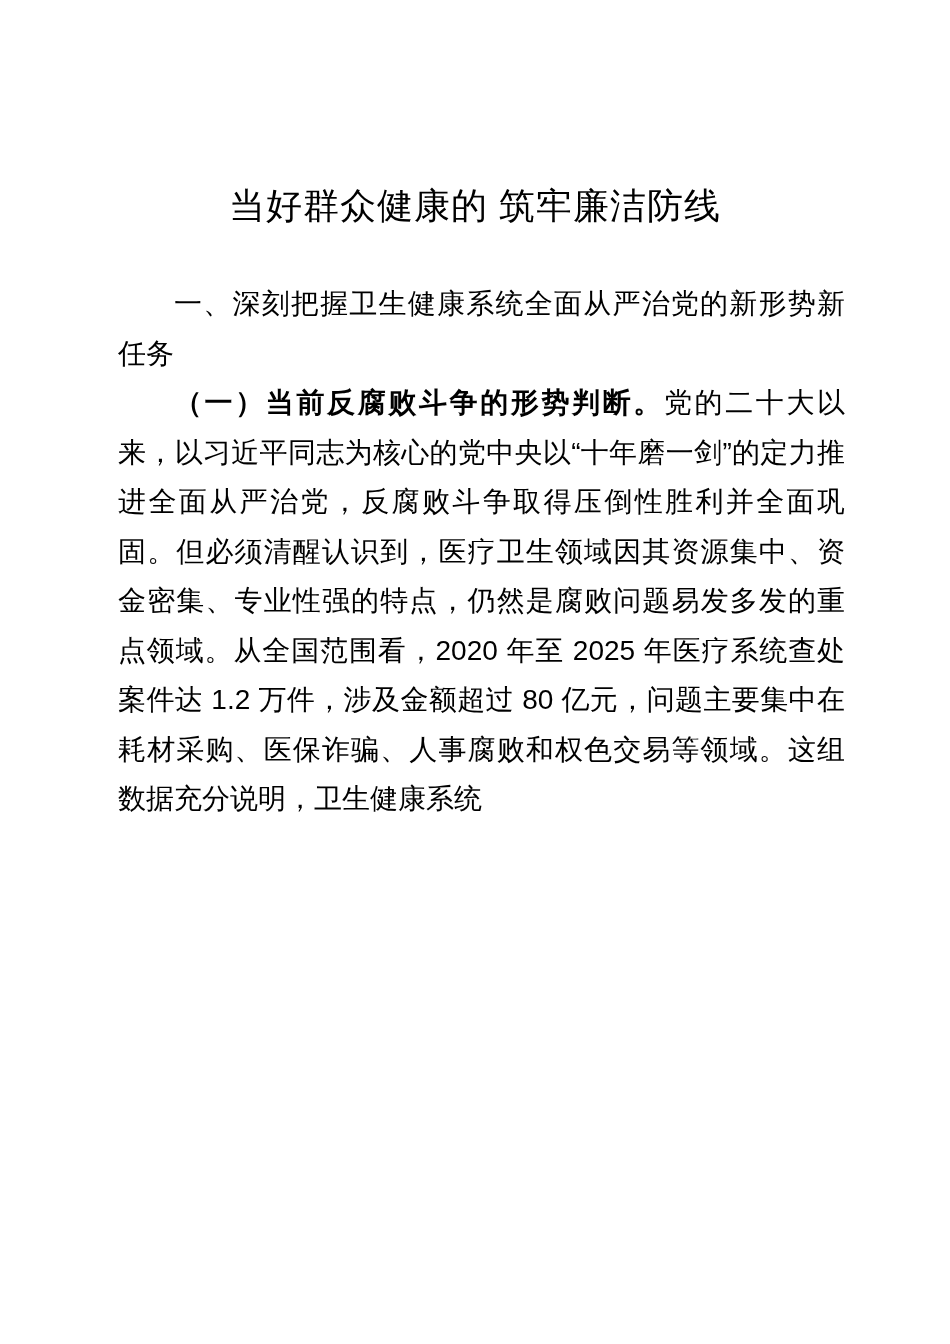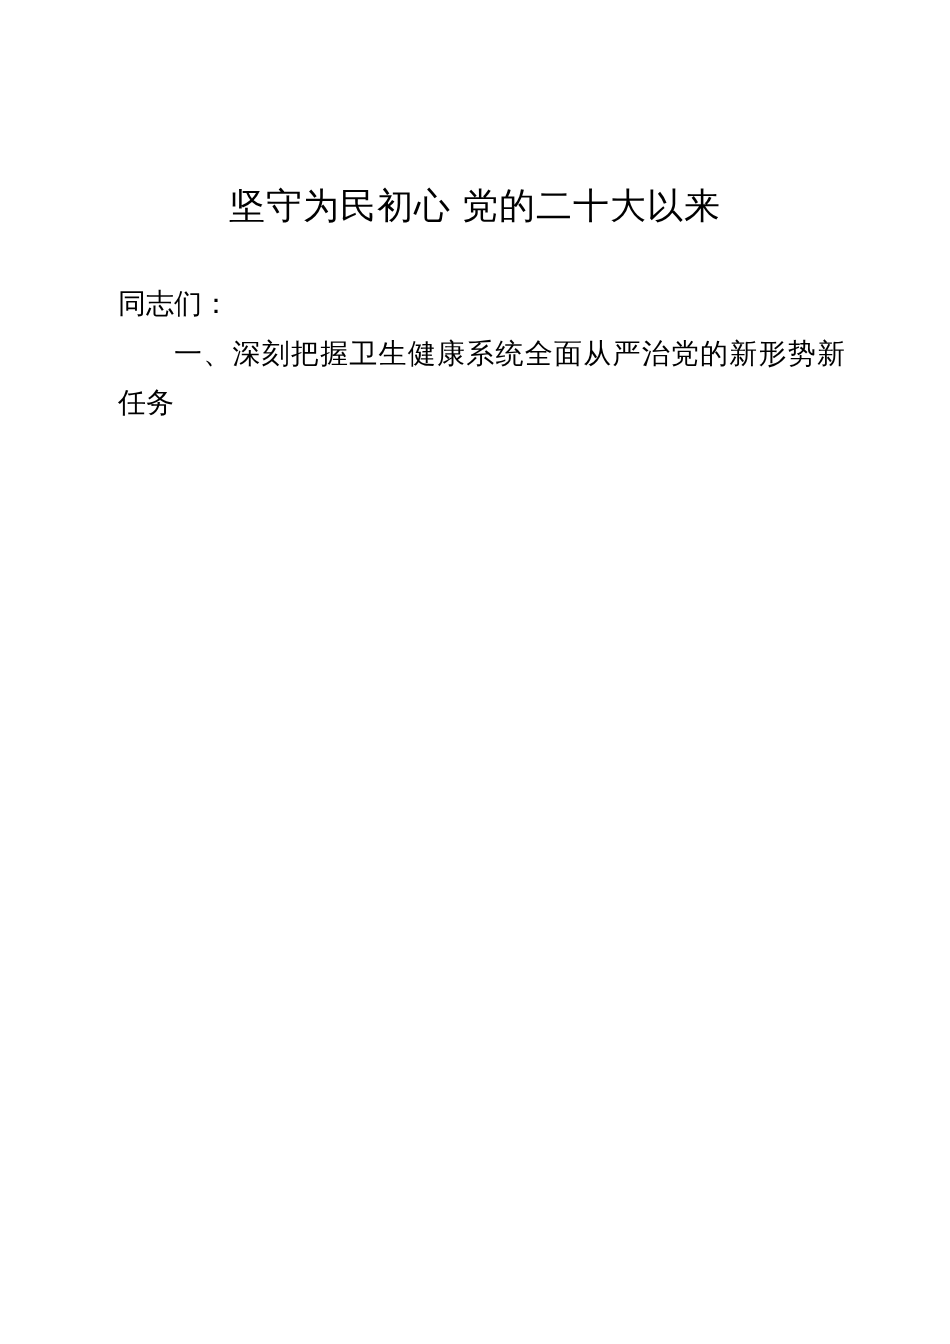--- a/index.html
+++ b/index.html
@@ -52,26 +52,26 @@
   .bold-lead {
     font-weight: 700;
   }
 </style>
 </head>
 <body>
 
 <div class="page">
 
   <h1 class="doc-title">
-    <span class="title-line">坚守为民初心 党的二十大以来</span>
+    <span class="title-line">当好群众健康的 筑牢廉洁防线</span>
   </h1>
 
   <div class="doc-body">
 
-    <p class="para no-indent">同志们：</p>
 
 
     <p class="para heading1">一、深刻把握卫生健康系统全面从严治党的新形势新任务</p>
 
+    <p class="para"><span class="bold-lead">（一）当前反腐败斗争的形势判断。</span><span>党的二十大以来，以习近平同志为核心的党中央以“十年磨一剑”的定力推进全面从严治党，反腐败斗争取得压倒性胜利并全面巩固。但必须清醒认识到，医疗卫生领域因其资源集中、资金密集、专业性强的特点，仍然是腐败问题易发多发的重点领域。从全国范围看，2020 年至 2025 年医疗系统查处案件达 1.2 万件，涉及金额超过 80 亿元，问题主要集中在耗材采购、医保诈骗、人事腐败和权色交易等领域。这组数据充分说明，卫生健康系统</span></p>
 
   </div>
 
 </div>
 
 </body></html>

